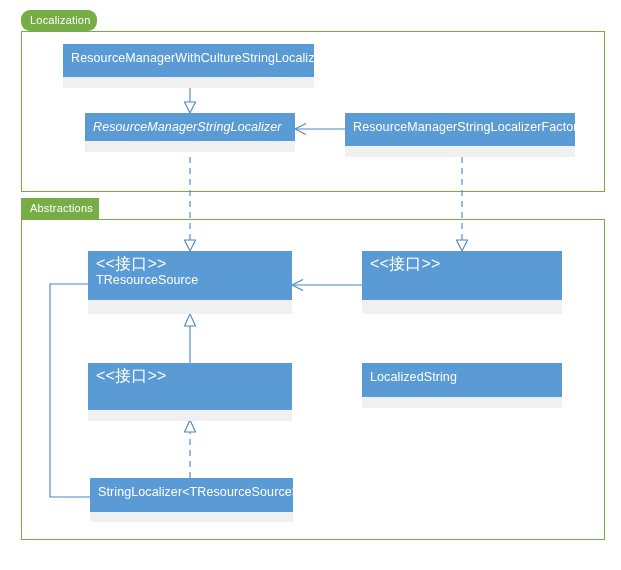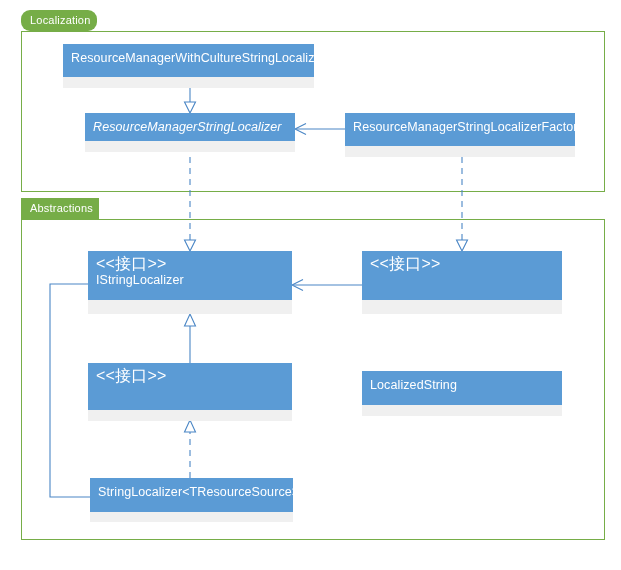--- a/index.html
+++ b/index.html
@@ -174,40 +174,40 @@
   <div class="node" style="left:345px; top:113px; width:230px;">
     <div class="node-head" style="height:33px;">
       <div class="node-title">ResourceManagerStringLocalizerFactory</div>
     </div>
     <div class="node-compart" style="height:11px;"></div>
   </div>
 
   <div class="node" style="left:88px; top:251px; width:204px;">
     <div class="node-head" style="height:49px;">
       <div class="node-stereo">&lt;&lt;接口&gt;&gt;</div>
-      <div class="node-title">IStringLocalizer</div>
+      <div class="node-title">TResourceSource</div>
     </div>
     <div class="node-compart" style="height:14px;"></div>
   </div>
 
   <div class="node" style="left:362px; top:251px; width:200px;">
     <div class="node-head" style="height:49px;">
       <div class="node-stereo">&lt;&lt;接口&gt;&gt;</div>
     </div>
     <div class="node-compart" style="height:14px;"></div>
   </div>
 
   <div class="node" style="left:88px; top:363px; width:204px;">
     <div class="node-head" style="height:47px;">
       <div class="node-stereo">&lt;&lt;接口&gt;&gt;</div>
     </div>
     <div class="node-compart" style="height:11px;"></div>
   </div>
 
-  <div class="node" style="left:362px; top:363px; width:200px;margin-top:8px;">
+  <div class="node" style="left:362px; top:363px; width:200px;">
     <div class="node-head" style="height:34px;">
       <div class="node-title">LocalizedString</div>
     </div>
     <div class="node-compart" style="height:11px;"></div>
   </div>
 
   <div class="node" style="left:90px; top:478px; width:203px;">
     <div class="node-head" style="height:34px;">
       <div class="node-title">StringLocalizer&lt;TResourceSource&gt;</div>
     </div>

